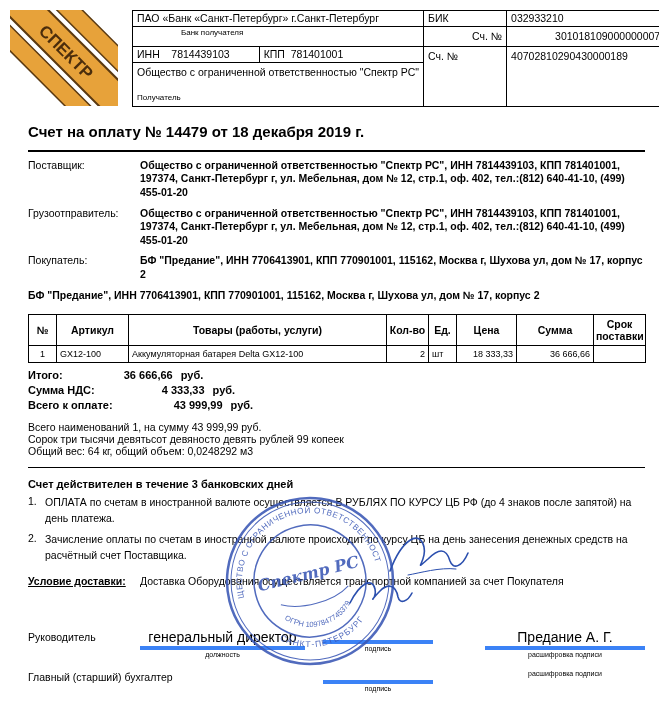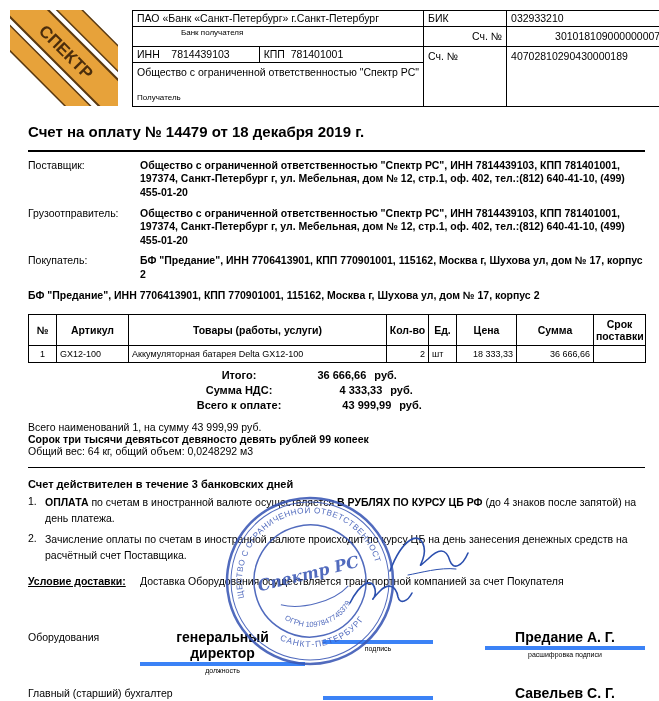--- a/index.html
+++ b/index.html
@@ -29,27 +29,27 @@
   .party { display:flex; margin-top:7px; }
   .p-label { width:112px; flex:none; font-size:10.5px; }
   .p-value { font-weight:bold; font-size:10.5px; line-height:1.3; }
 
   table.items { width:100%; border-collapse:collapse; margin-top:12px; table-layout:fixed; }
   .items th { border:1px solid #000; font-size:10.5px; font-weight:bold; text-align:center; vertical-align:middle; padding:3px 2px; line-height:1.15; }
   .items td { border:1px solid #000; font-size:9px; padding:3px 3px; }
   .ta-c { text-align:center; } .ta-r { text-align:right; }
 
   .totals { margin-top:6px; }
-  .t-row { display:flex; justify-content:center; font-weight:bold; font-size:11px; margin-top:3px; padding-right:45px; }
+  .t-row { display:flex; justify-content:flex-start; font-weight:bold; font-size:11px; margin-top:3px; padding-right:45px; }
   .t-value { width:110px; text-align:right; }
   .t-cur { margin-left:8px; width:32px; text-align:left; }
 
   .summary { margin-top:10px; font-size:10.5px; }
   .summary div { }
-  .bold { font-weight:bold; }
+  .bold { font-weight:normal; }
 
   .validity { font-weight:bold; font-size:11px; margin-top:10px; }
   .cond { display:flex; margin-top:5px; font-size:10.5px; }
   .cond-num { width:17px; flex:none; }
   .cond-text { line-height:1.5; }
   .delivery { display:flex; margin-top:12px; font-size:10.5px; }
   .delivery .p-label { font-weight:bold;text-decoration:underline; }
 
   .sig-section { margin-top:42px; }
   .sig-row { display:flex; align-items:flex-start; margin-bottom:11px; }
@@ -218,21 +218,21 @@
     <div class="cond-text">Зачисление оплаты по счетам в иностранной валюте происходит по курсу ЦБ на день занесения денежных средств на расчётный счет Поставщика.</div>
   </div>
 
   <div class="delivery">
     <div class="p-label">Условие доставки:</div>
     <div>Доставка Оборудования осуществляется транспортной компанией за счет Покупателя</div>
   </div>
 
   <div class="sig-section">
     <div class="sig-row">
-      <div class="sig-role" style="font-weight:normal">Оборудования</div>
+      <div class="sig-role" style="font-weight:normal">Руководитель</div>
       <div class="sig-col col-pos">
         <div class="sig-line bold">генеральный директор</div>
         <div class="sig-cap">должность</div>
       </div>
       <div class="gap1"></div>
       <div class="sig-col col-sig">
         <div class="sig-line"></div>
         <div class="sig-cap">подпись</div>
       </div>
       <div class="gap2"></div>
@@ -243,21 +243,20 @@
     </div>
 
     <div class="sig-row">
       <div class="sig-role wide" style="font-weight:normal">Главный (старший) бухгалтер</div>
       <div class="sig-col col-sig">
         <div class="sig-line"></div>
         <div class="sig-cap">подпись</div>
       </div>
       <div class="gap2"></div>
       <div class="sig-col col-name">
-        <div class="sig-line bold">Савельев С. Г.</div>
         <div class="sig-cap">расшифровка подписи</div>
       </div>
     </div>
 
   </div>
 
   <div class="stamp">
     <svg width="172" height="172" viewBox="0 0 172 172">
       <g transform="rotate(-14 86 86)" stroke="#3a57b5" fill="none">
         <circle cx="86" cy="86" r="83" stroke-width="2.5"></circle>

